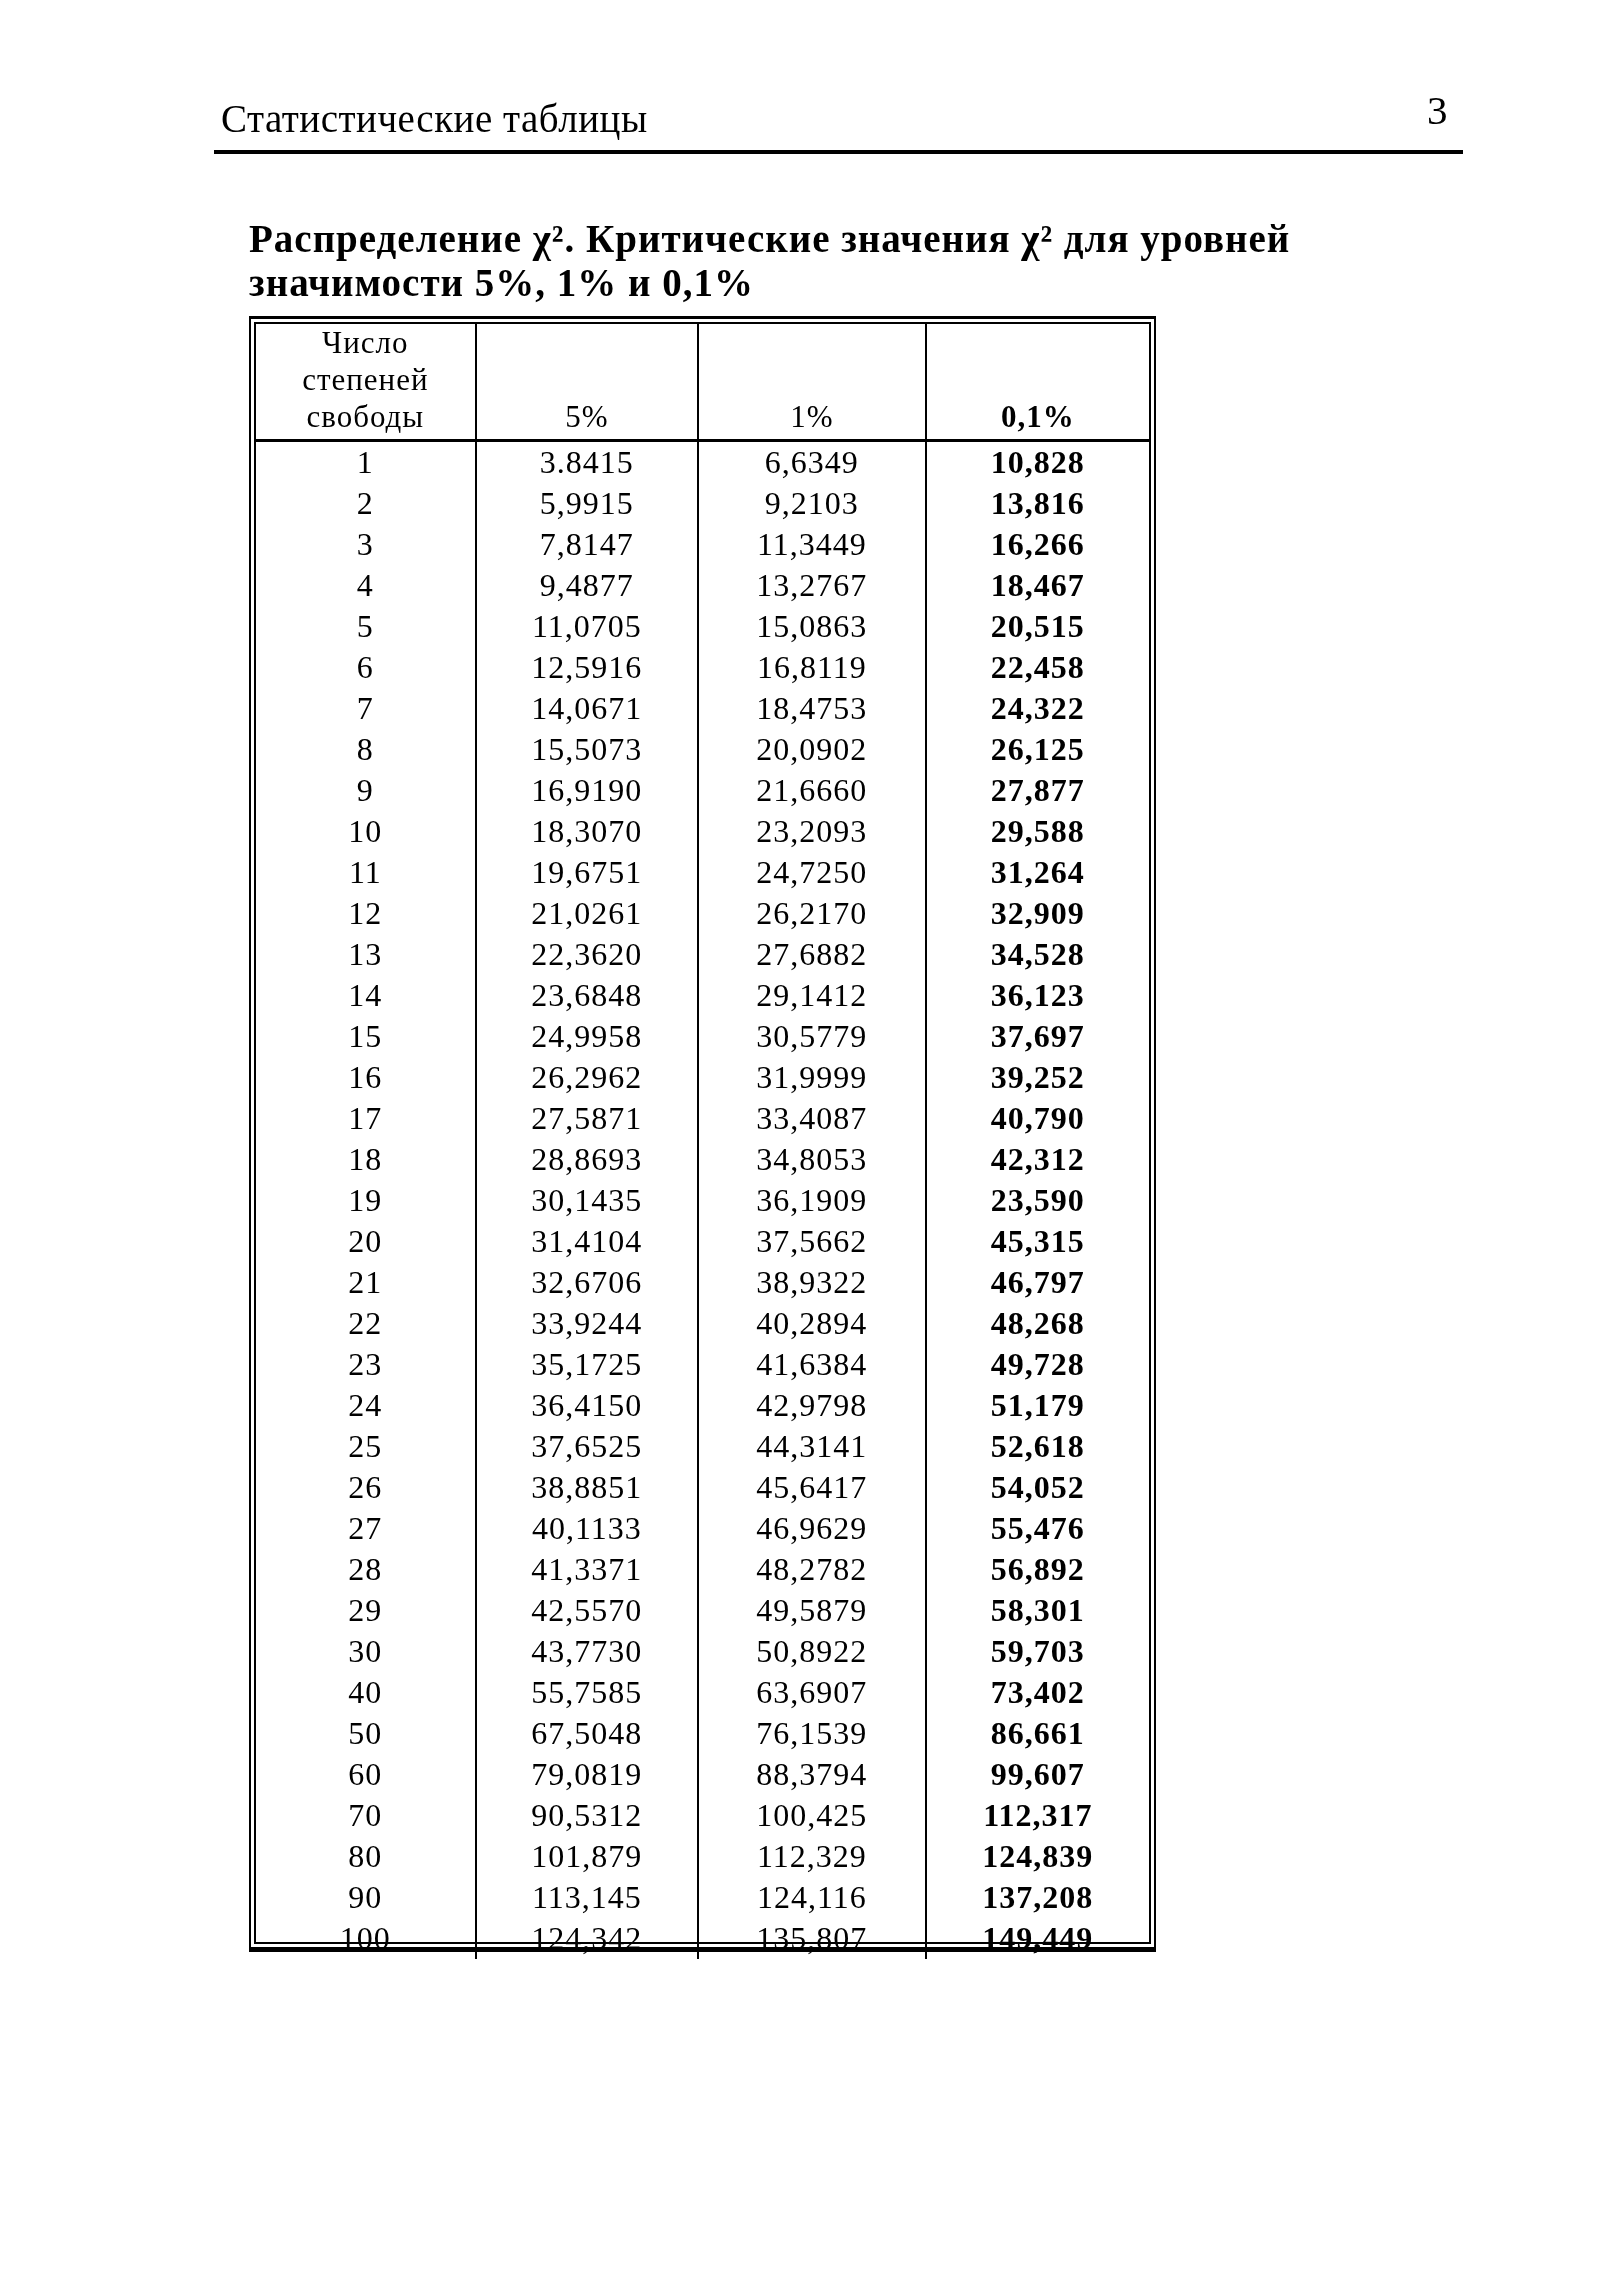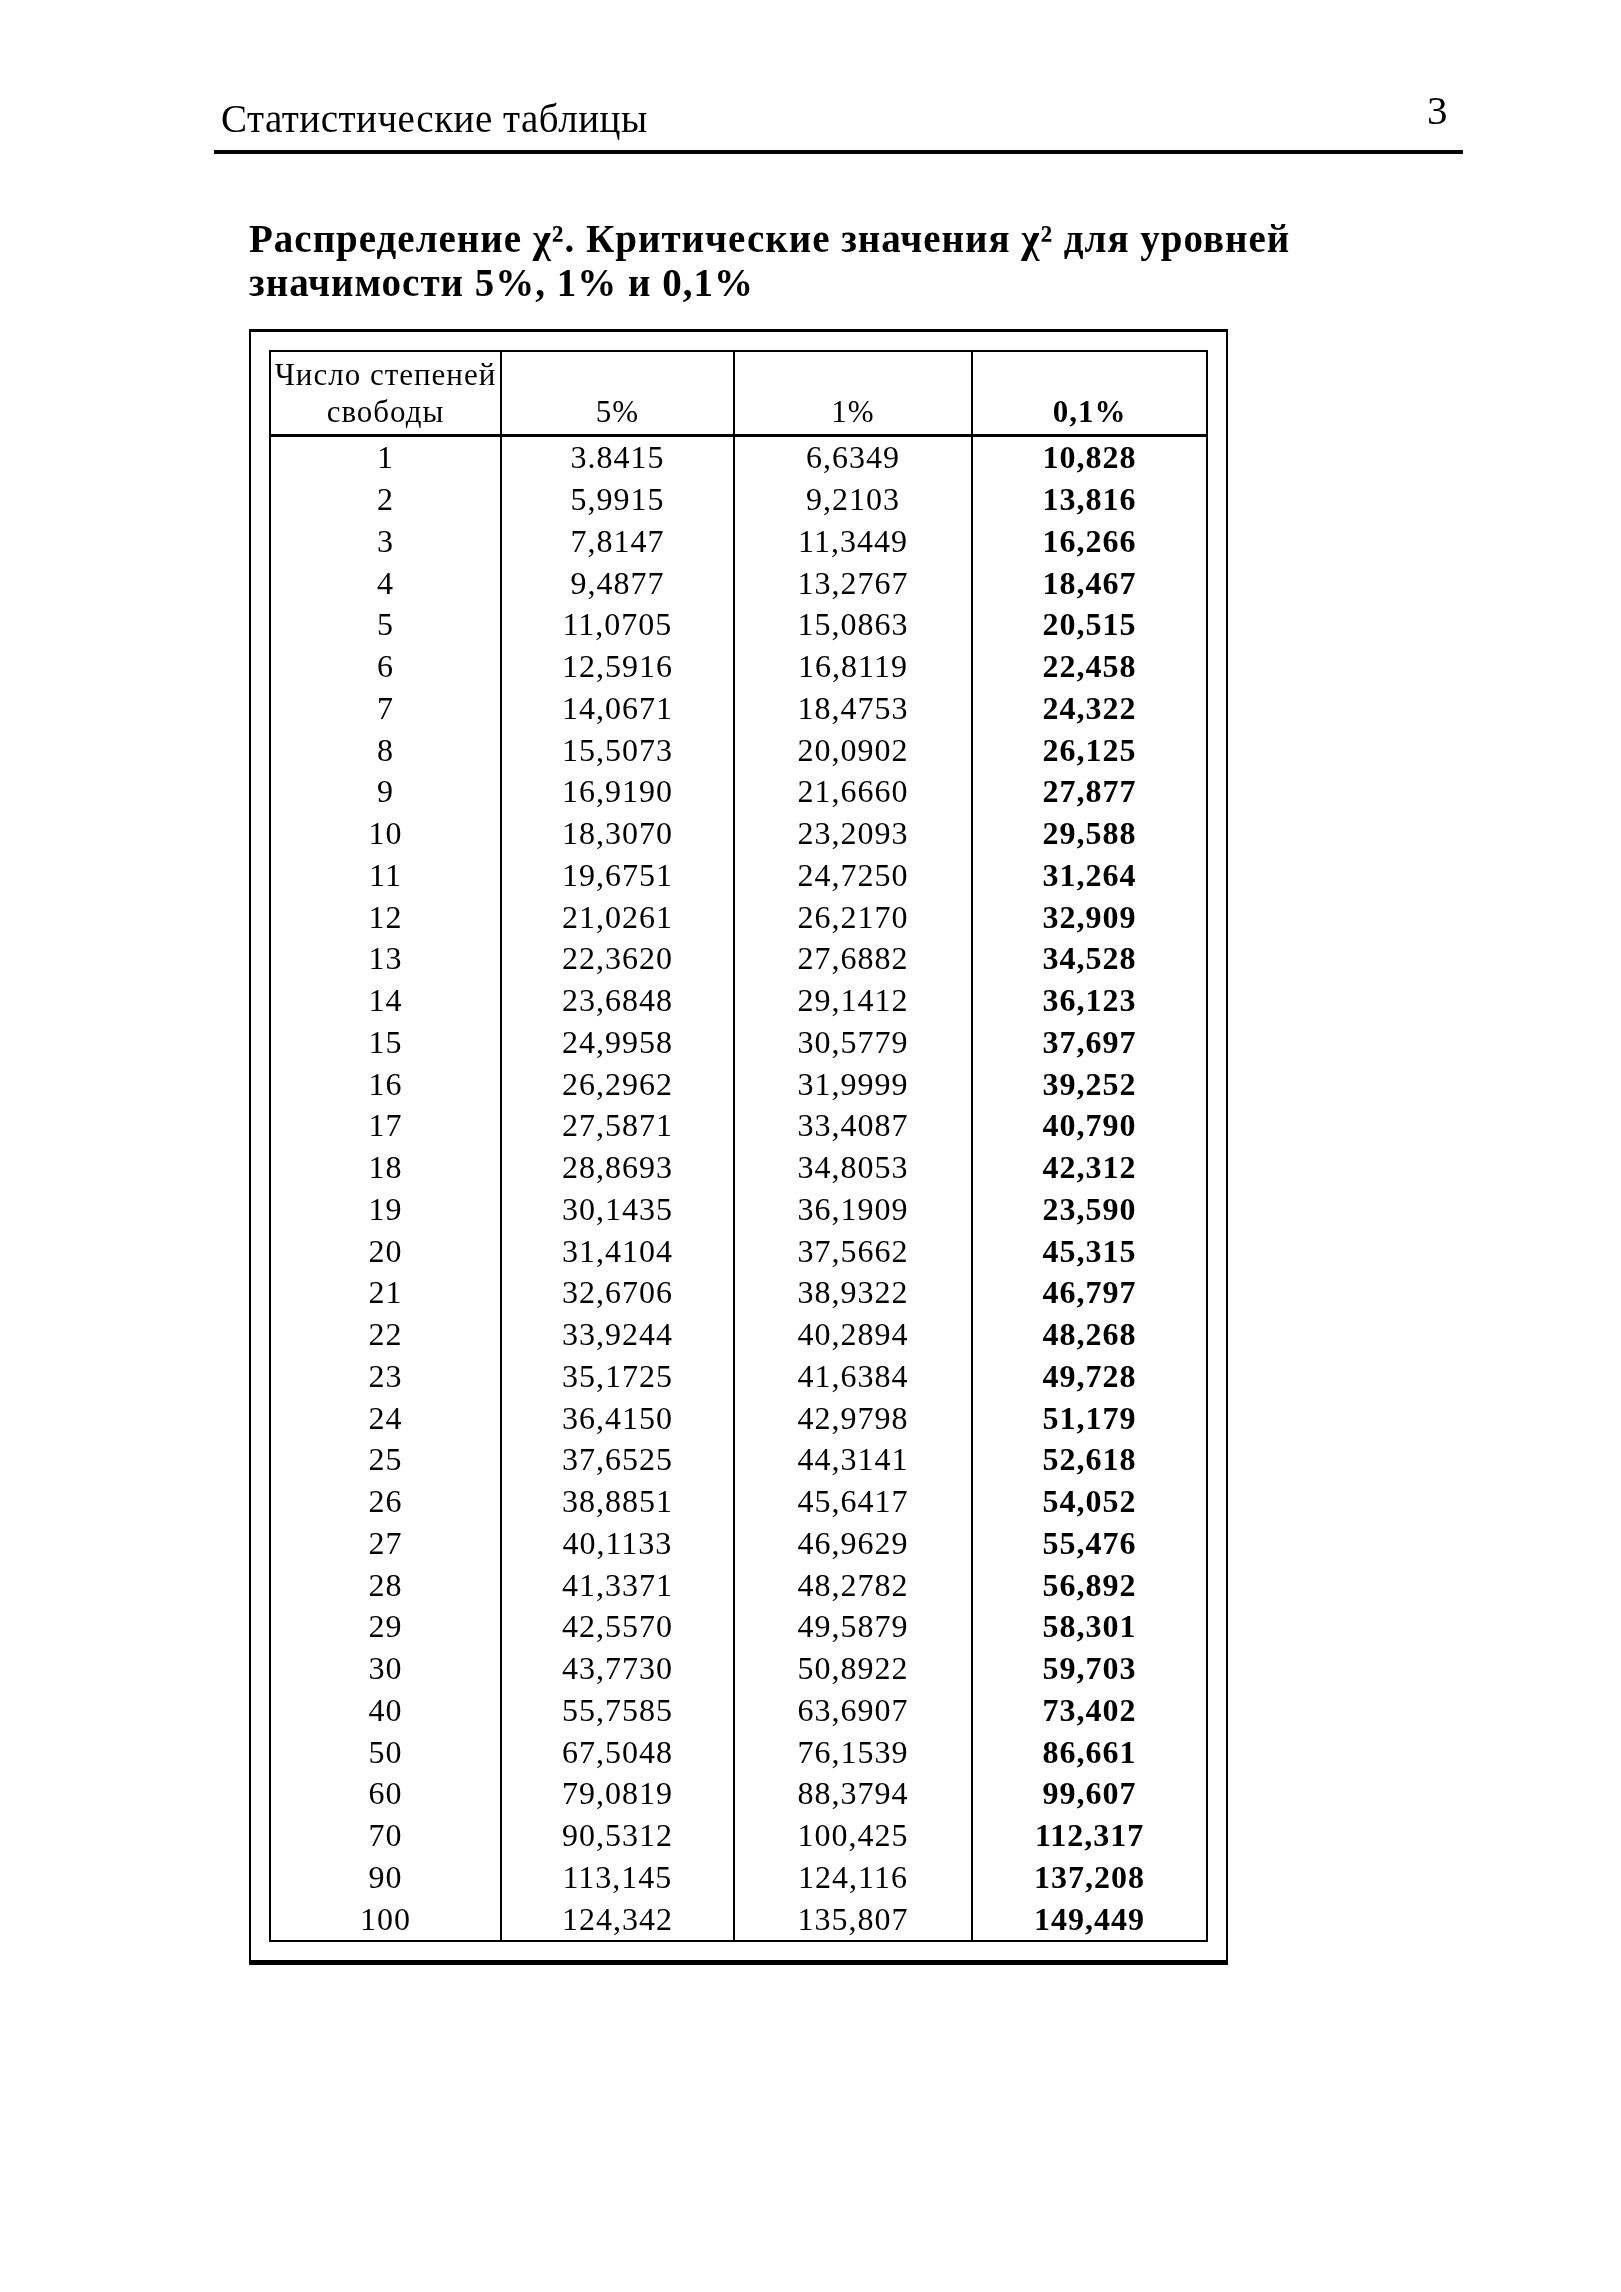--- a/index.html
+++ b/index.html
@@ -21,25 +21,25 @@
     position:absolute; left:214px; top:150px;
     width:1249px; height:3.9px; background:#000;
   }
   .doc-title {
     position:absolute; left:232px; top:200px; width:1235px;
     margin:17px; font-size:39px; font-weight:bold;
     line-height:44px; letter-spacing:1px;
   }
   .t-line { display:block; }
   .table-outer {
-    position:absolute; left:249px; top:329px;
-    width:979px; height:1636px;
+    position:absolute; left:249px; top:316px;
+    width:907px; height:1636px;
     box-sizing:border-box;
     border:solid #000; border-width:3.9px 2.9px 5.9px 2.9px;
-    padding:18px;
+    padding:3px;
     background:#fff;
   }
   .table-inner {
     width:100%; height:100%;
     box-sizing:border-box;
     border:2px solid #000;
   }
   table.cv {
     width:100%; height:100%;
     border-collapse:collapse; table-layout:fixed;
@@ -295,20 +295,26 @@
               <td>88,3794</td>
               <td>99,607</td>
             </tr>
             <tr>
               <td>70</td>
               <td>90,5312</td>
               <td>100,425</td>
               <td>112,317</td>
             </tr>
             <tr>
+              <td>80</td>
+              <td>101,879</td>
+              <td>112,329</td>
+              <td>124,839</td>
+            </tr>
+            <tr>
               <td>90</td>
               <td>113,145</td>
               <td>124,116</td>
               <td>137,208</td>
             </tr>
             <tr>
               <td>100</td>
               <td>124,342</td>
               <td>135,807</td>
               <td>149,449</td>

